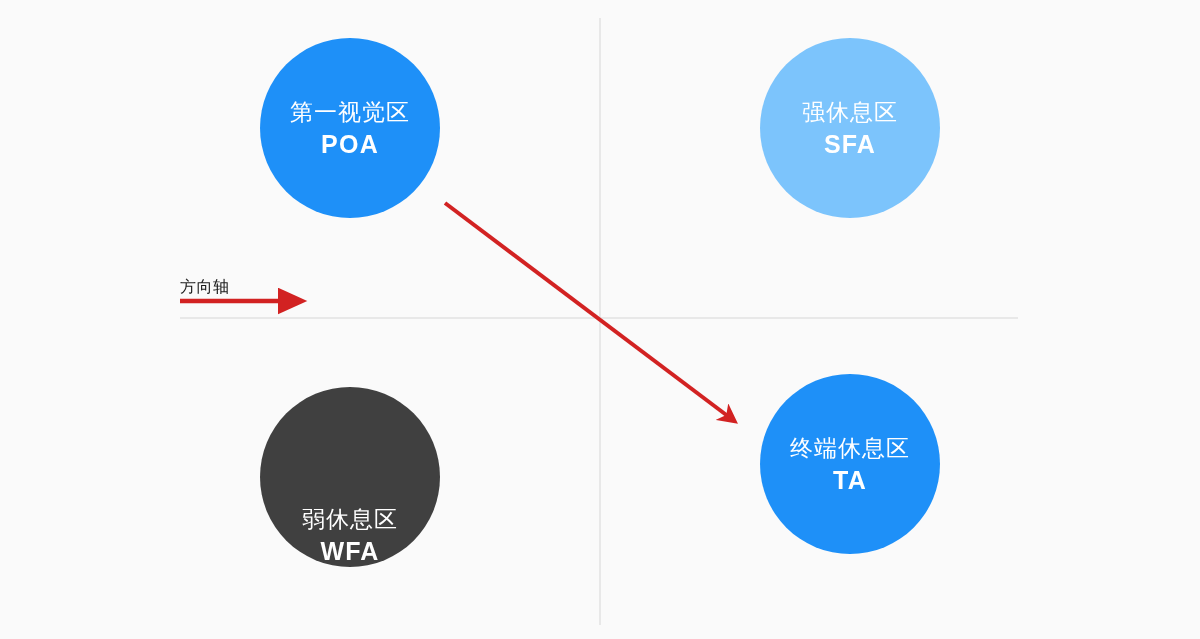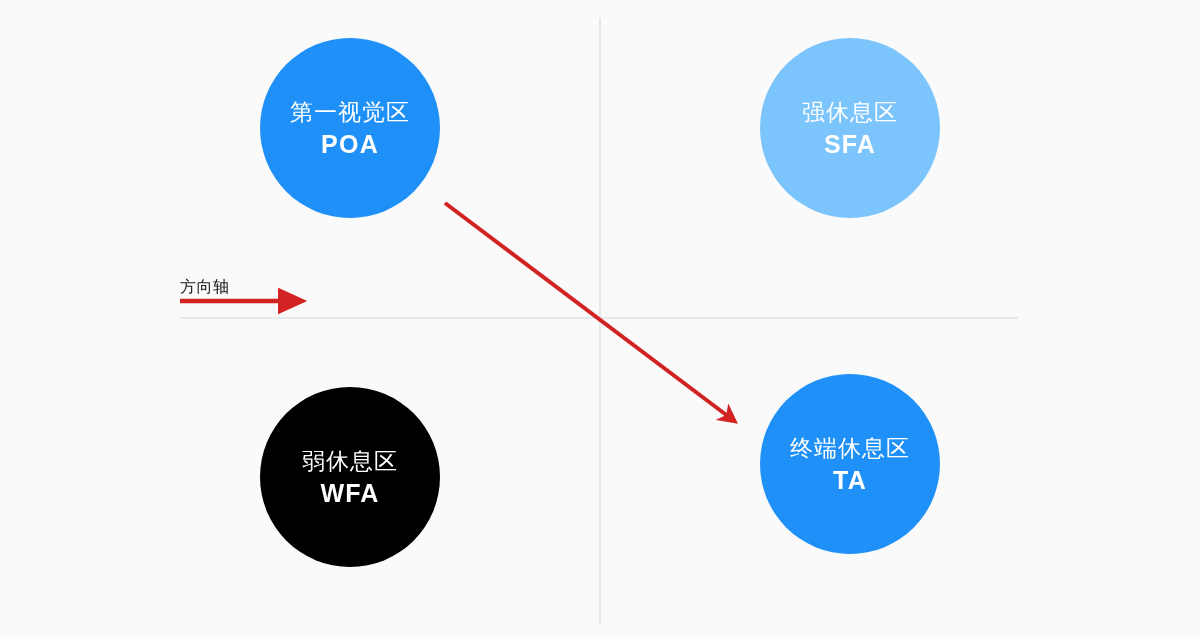--- a/index.html
+++ b/index.html
@@ -121,21 +121,21 @@
   <div class="bubble" id="bubble-poa" style="background: rgb(30, 144, 248); left: 260px; top: 38px; width: 180px; height: 180px;">
     <span class="cn">第一视觉区</span>
     <span class="en">POA</span>
   </div>
 
   <div class="bubble" id="bubble-sfa" style="background: rgb(124, 196, 252); left: 760px; top: 38px; width: 180px; height: 180px;">
     <span class="cn">强休息区</span>
     <span class="en">SFA</span>
   </div>
 
-  <div class="bubble" id="bubble-wfa" style="background: #000000; left: 260px; top: 387px; width: 180px; height: 180px;">
+  <div class="bubble" id="bubble-wfa" style="background: #404040; left: 260px; top: 387px; width: 180px; height: 180px; justify-content: flex-end;">
     <span class="cn">弱休息区</span>
     <span class="en">WFA</span>
   </div>
 
   <div class="bubble" id="bubble-ta" style="background: rgb(30, 144, 248); left: 760px; top: 374px; width: 180px; height: 180px;">
     <span class="cn">终端休息区</span>
     <span class="en">TA</span>
   </div>
 
 </div>

